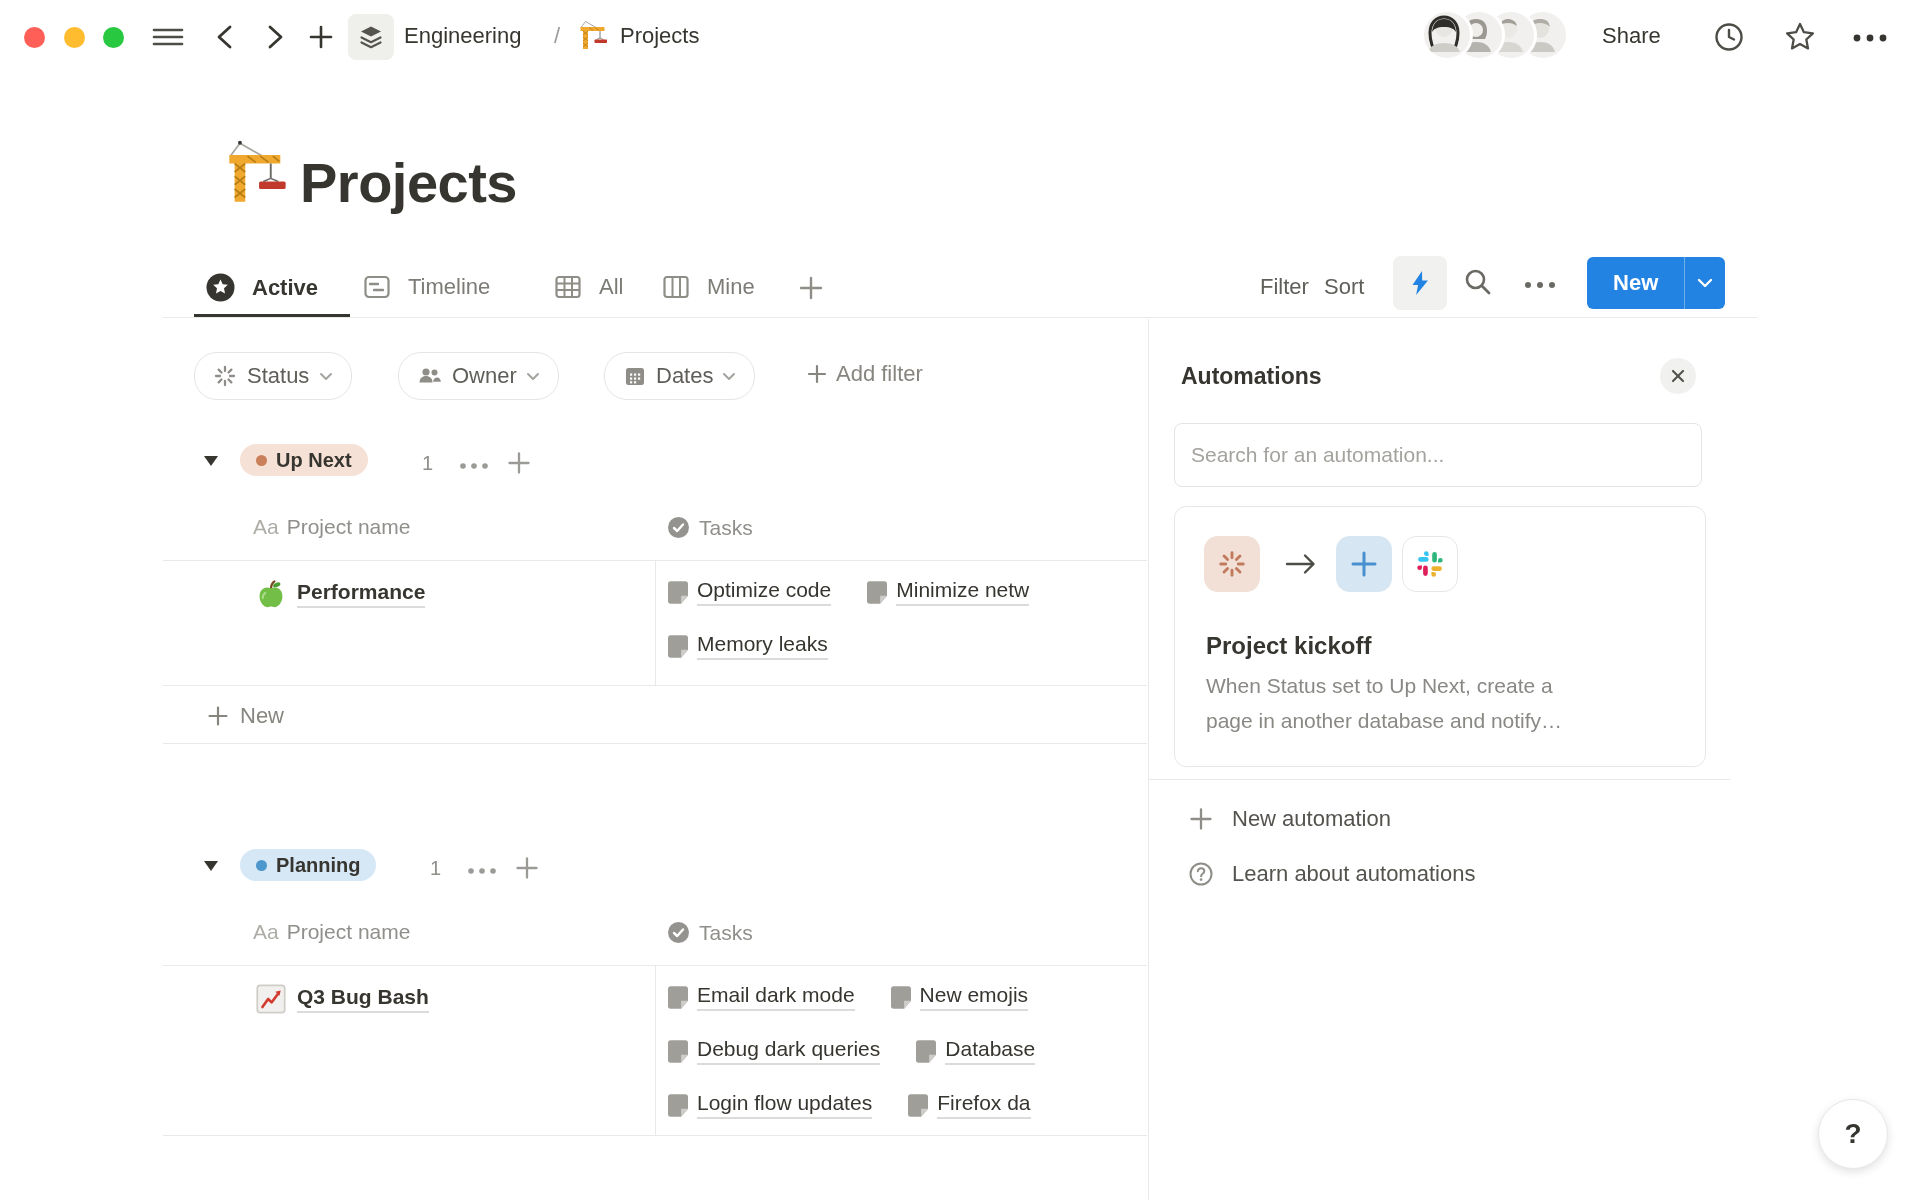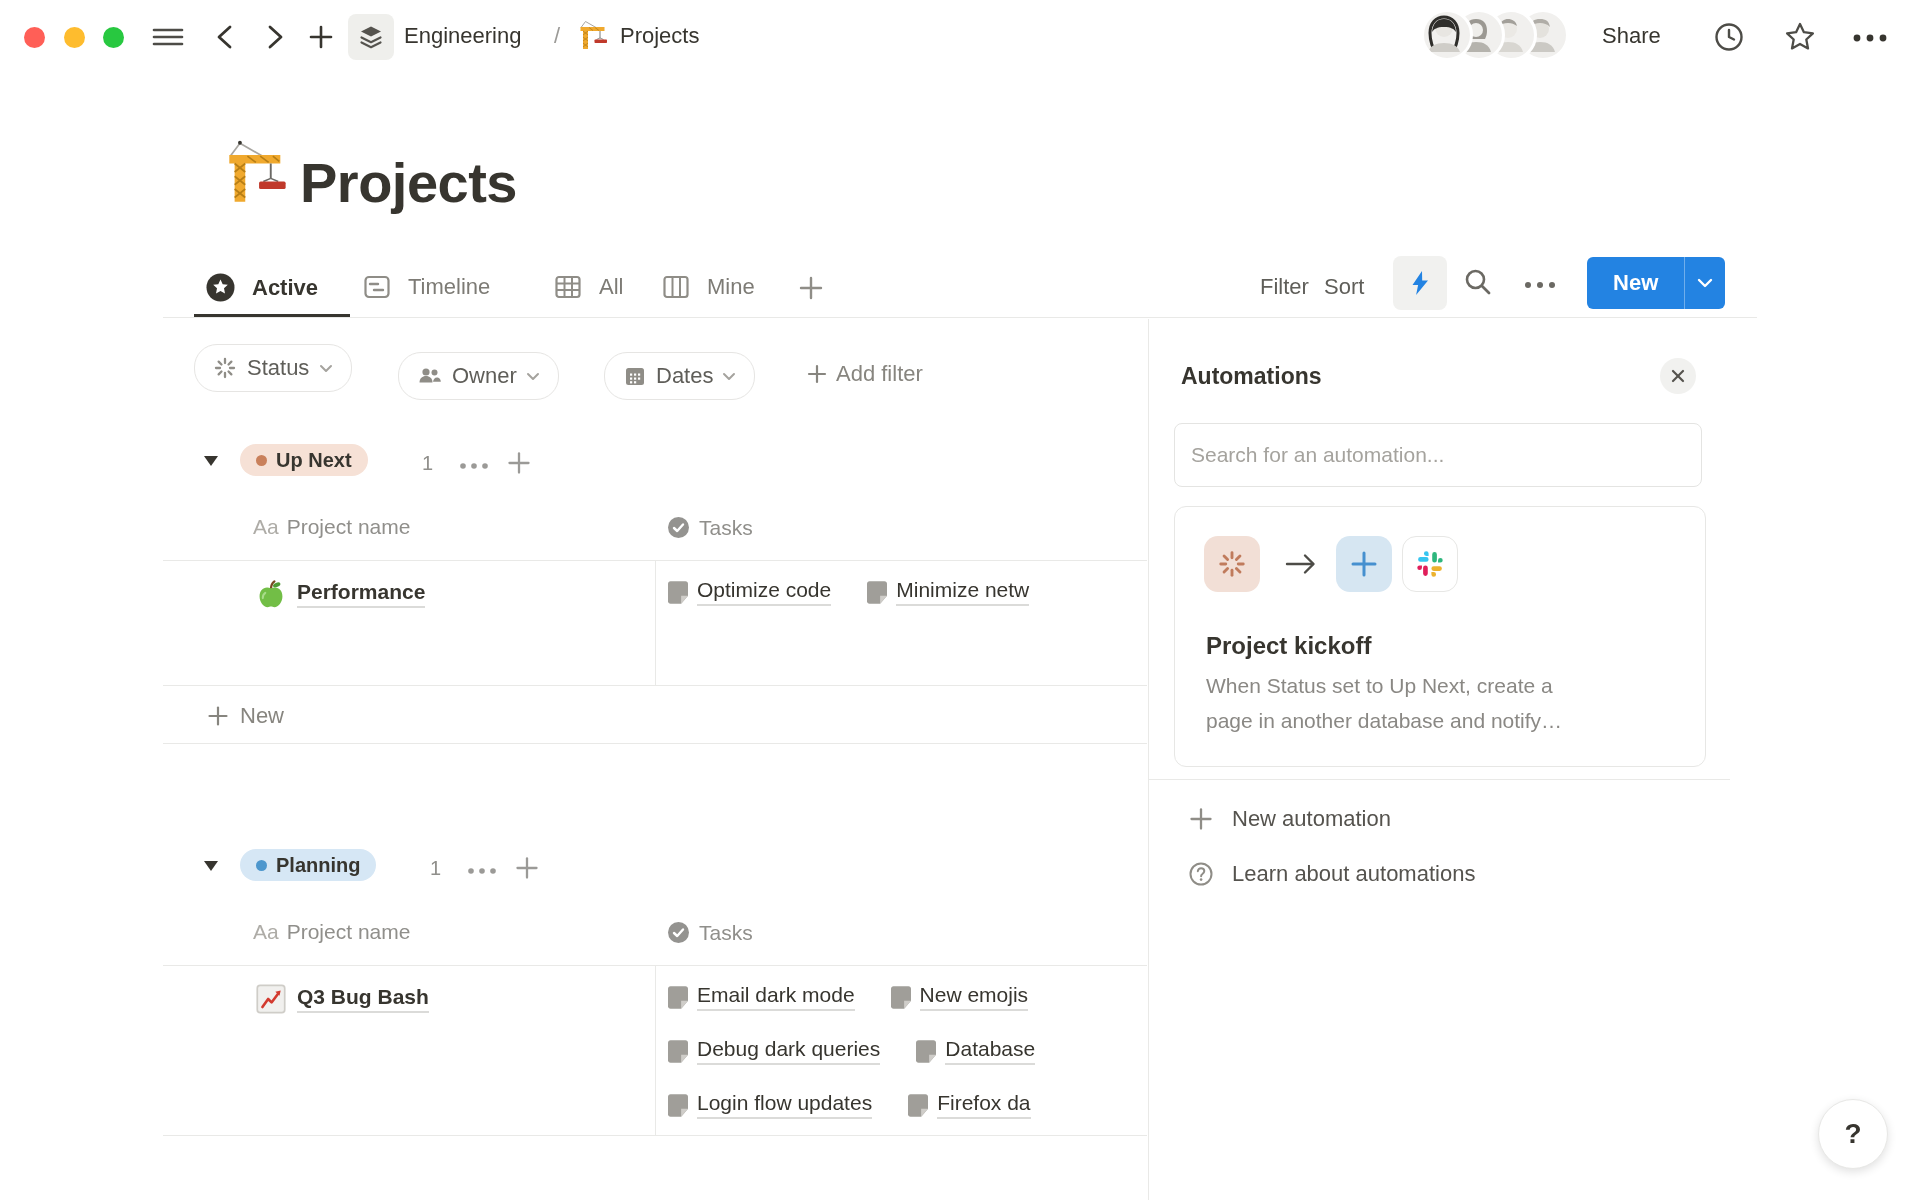--- a/index.html
+++ b/index.html
@@ -276,21 +276,21 @@
     <div class="main">New</div>
     <div class="dd">
       <svg width="16" height="10" viewBox="0 0 16 10">
         <polyline points="2 2 8 8 14 2" fill="none" stroke="#fff" stroke-width="2.4" stroke-linecap="round" stroke-linejoin="round"></polyline>
       </svg>
     </div>
   </div>
   <div class="hline" style="left:163px;top:317px;width:1594px;"></div>
   <div class="abs" style="left:194px;top:314px;width:156px;height:3px;background:#37352F;"></div>
 
-  <div class="chip" style="left:194px;top:344px;gap:10px;">
+  <div class="chip" style="left:194px;top:352px;gap:10px;">
     <svg width="24" height="24" viewBox="0 0 24 24">
       <g stroke="#8F8D87" stroke-width="2.3" stroke-linecap="round">
         <line x1="12" y1="3" x2="12" y2="7"></line>
           <line x1="12" y1="3" x2="12" y2="7" transform="rotate(45 12 12)"></line>
         <line x1="12" y1="3" x2="12" y2="7" transform="rotate(90 12 12)"></line>
           <line x1="12" y1="3" x2="12" y2="7" transform="rotate(135 12 12)"></line>
         <line x1="12" y1="3" x2="12" y2="7" transform="rotate(180 12 12)"></line>
           <line x1="12" y1="3" x2="12" y2="7" transform="rotate(225 12 12)"></line>
         <line x1="12" y1="3" x2="12" y2="7" transform="rotate(270 12 12)"></line>
           <line x1="12" y1="3" x2="12" y2="7" transform="rotate(315 12 12)"></line>
@@ -404,20 +404,29 @@
       <span class="txt">Optimize code</span>
     </span>
     <span class="task">
       <svg width="20" height="23" viewBox="0 0 16 18">
         <path d="M2 0h12c1.1 0 2 .9 2 2v9.5L10.5 18H2c-1.1 0-2-.9-2-2V2C0 .9.9 0 2 0z" fill="#A09E99"></path>
         <path d="M16 11.5L10.5 18v-6.5z" fill="#CFCDC9"></path>
       </svg>
       <span class="txt">Minimize netw</span>
     </span>
   </div>
+  <div class="taskline" style="top:632px;">
+    <span class="task">
+      <svg width="20" height="23" viewBox="0 0 16 18">
+        <path d="M2 0h12c1.1 0 2 .9 2 2v9.5L10.5 18H2c-1.1 0-2-.9-2-2V2C0 .9.9 0 2 0z" fill="#A09E99"></path>
+        <path d="M16 11.5L10.5 18v-6.5z" fill="#CFCDC9"></path>
+      </svg>
+      <span class="txt">Memory leaks</span>
+    </span>
+  </div>
   <div class="hline" style="left:163px;top:685px;width:984px;"></div>
 
   <div class="newrow" style="left:206px;top:703px;">
     <svg width="24" height="24" viewBox="0 0 24 24">
       <g stroke="#87857F" stroke-width="2.2" stroke-linecap="round">
           <line x1="12" y1="3.5" x2="12" y2="20.5"></line>
           <line x1="3.5" y1="12" x2="20.5" y2="12"></line>
         </g>
     </svg>
     <span>New</span>

